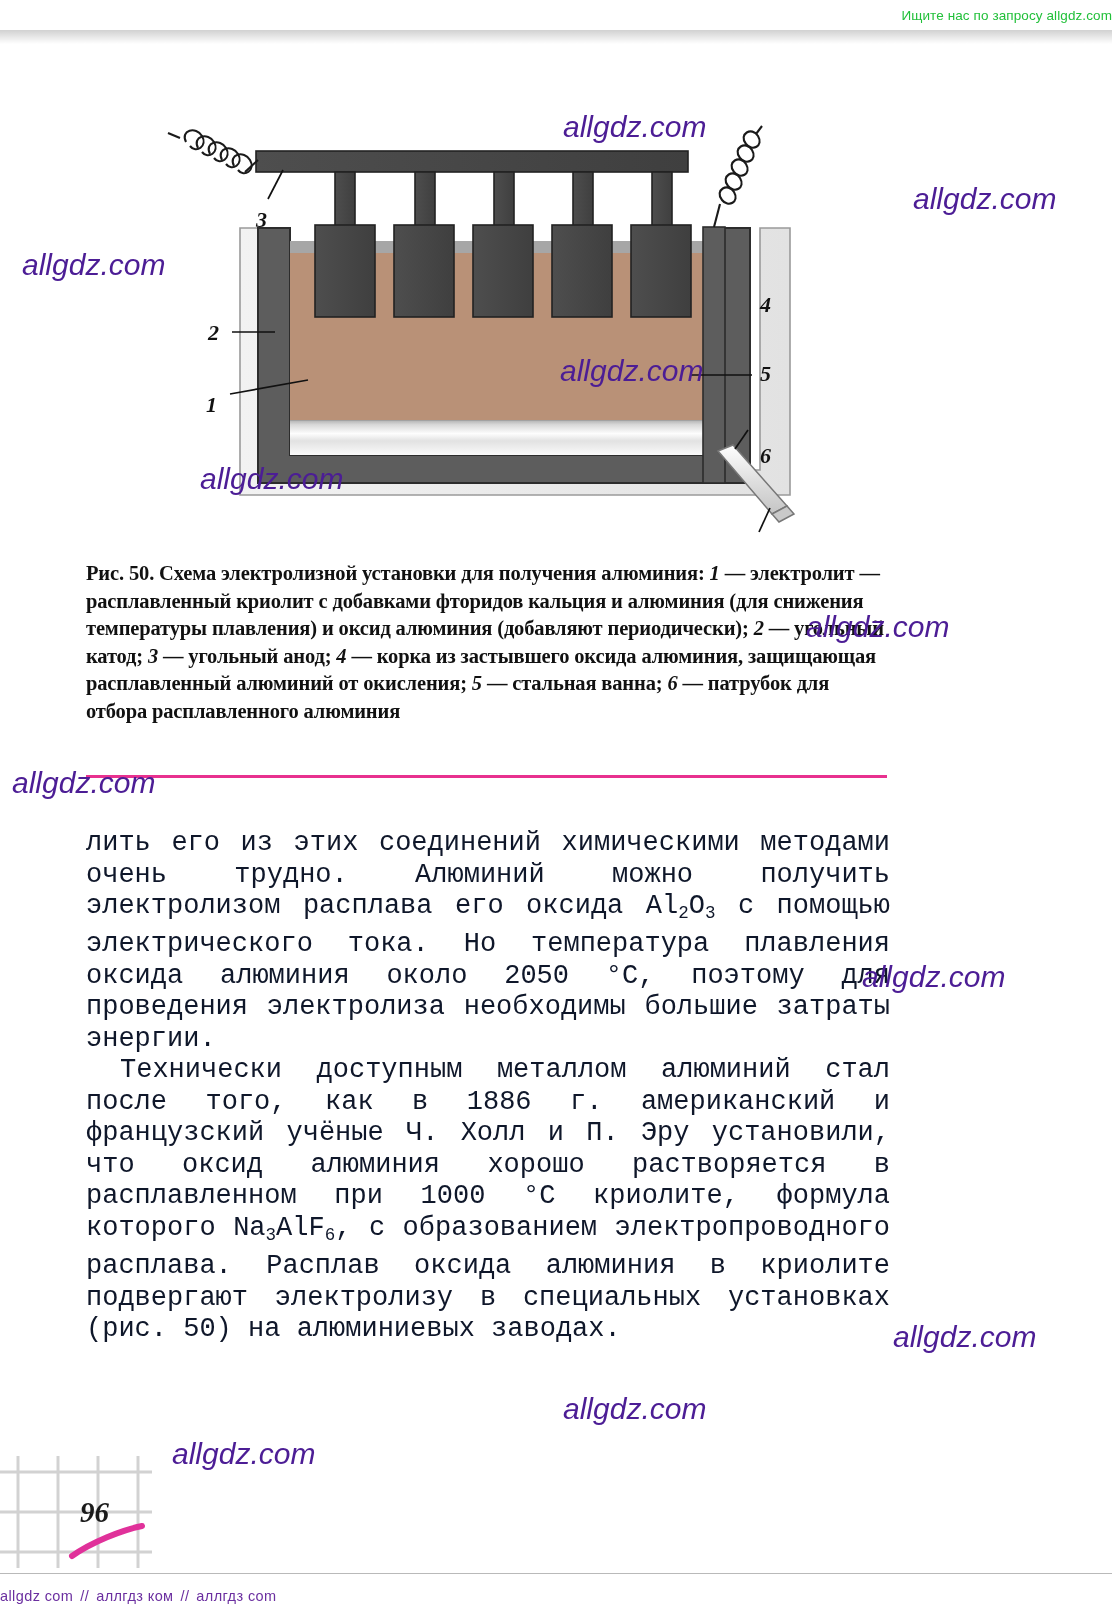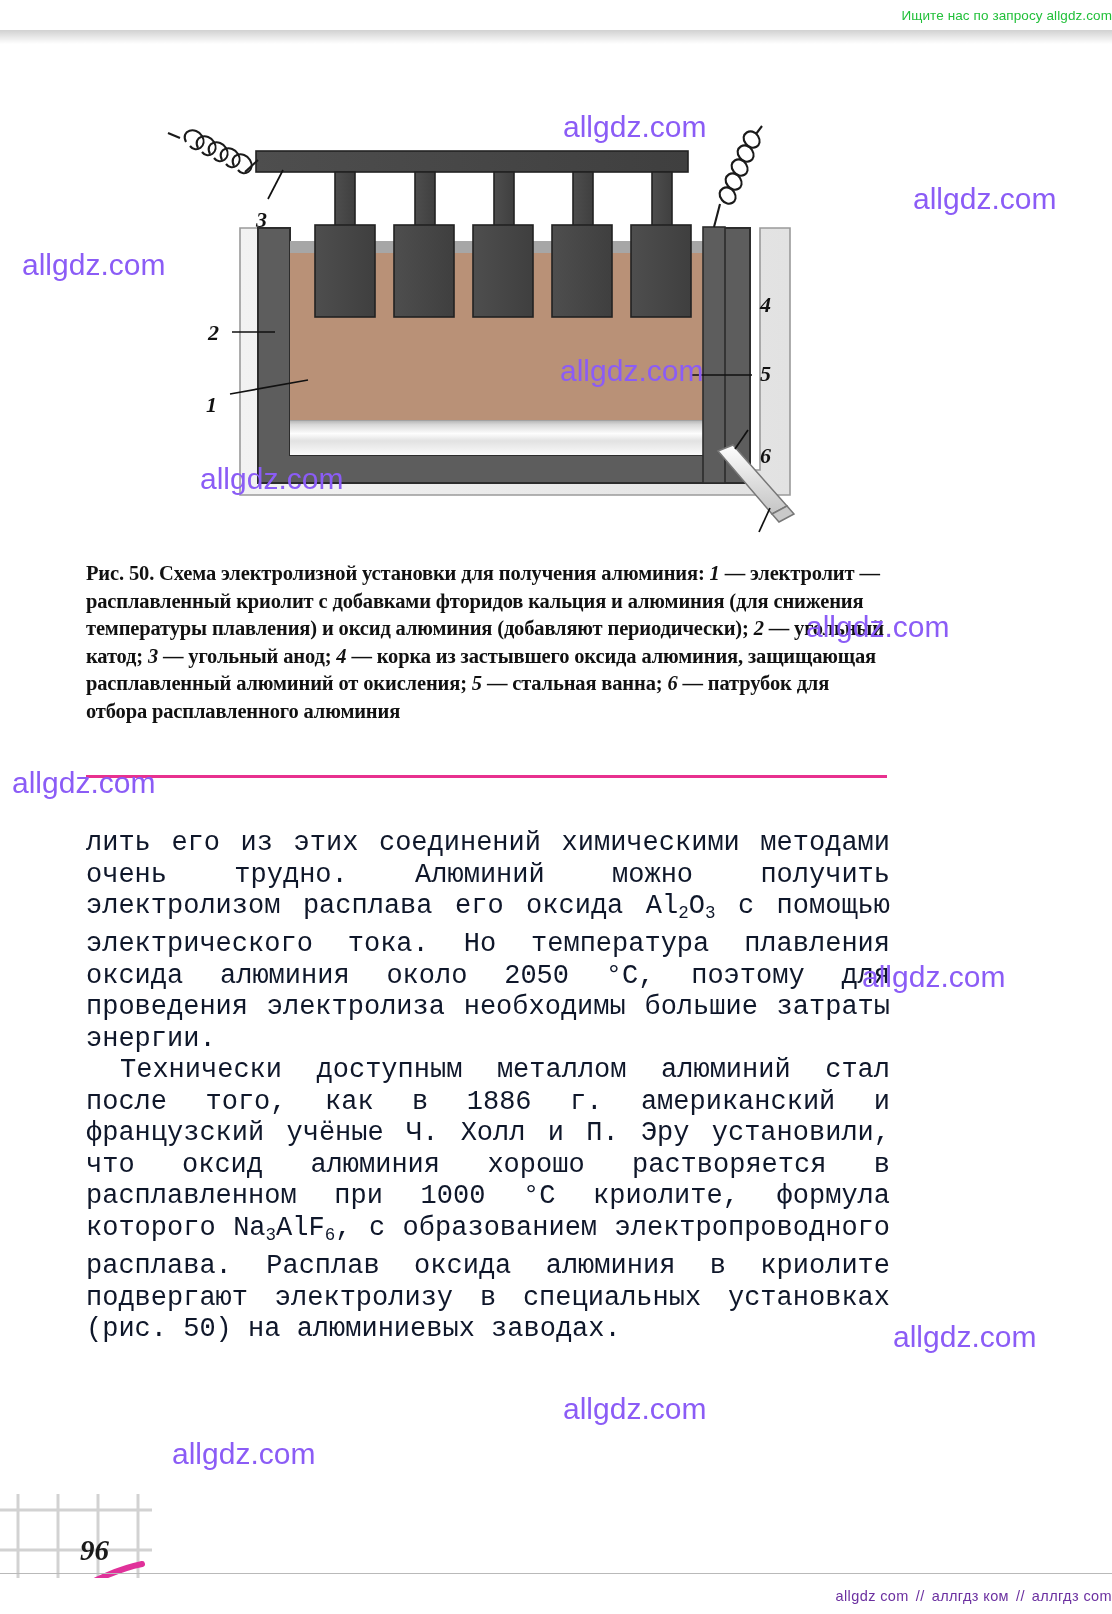--- a/index.html
+++ b/index.html
@@ -96,52 +96,53 @@
     text-align: justify;
   }
   .body-text p { margin: 0; }
   .body-text p.indent { text-indent: 34px; }
   .body-text sub { font-size: 0.65em; vertical-align: -0.28em; }
 
   
   .pagenum-block {
     position: absolute;
     left: 0;
-    top: 1464px;
+    top: 1426px;
     width: 170px;
     height: 112px;
   }
 
   
   .wm {
     position: absolute;
     font-family: "Liberation Sans", sans-serif;
-    color: #8b5cf6;
+    color: #4c1d95;
     white-space: nowrap;
     z-index: 30;
+    font-style: italic;
   }
 
   
   .footer-rule {
     position: absolute;
     left: 0;
     top: 1573px;
     width: 1112px;
     height: 1px;
     background: #b9b9b9;
   }
   .footer {
     position: absolute;
     left: 0;
     top: 1578px;
     width: 1112px;
     height: 36px;
     display: flex;
     align-items: center;
-    justify-content: flex-end;
+    justify-content: flex-start;
     background: #ffffff;
   }
   .footer-text {
     color: #6b2fa0;
     font-family: "Liberation Sans", sans-serif;
     font-size: 14.5px;
     letter-spacing: .4px;
   }
   .footer-text .sep { color: #6b2fa0; padding: 0 7px; }
 </style>

